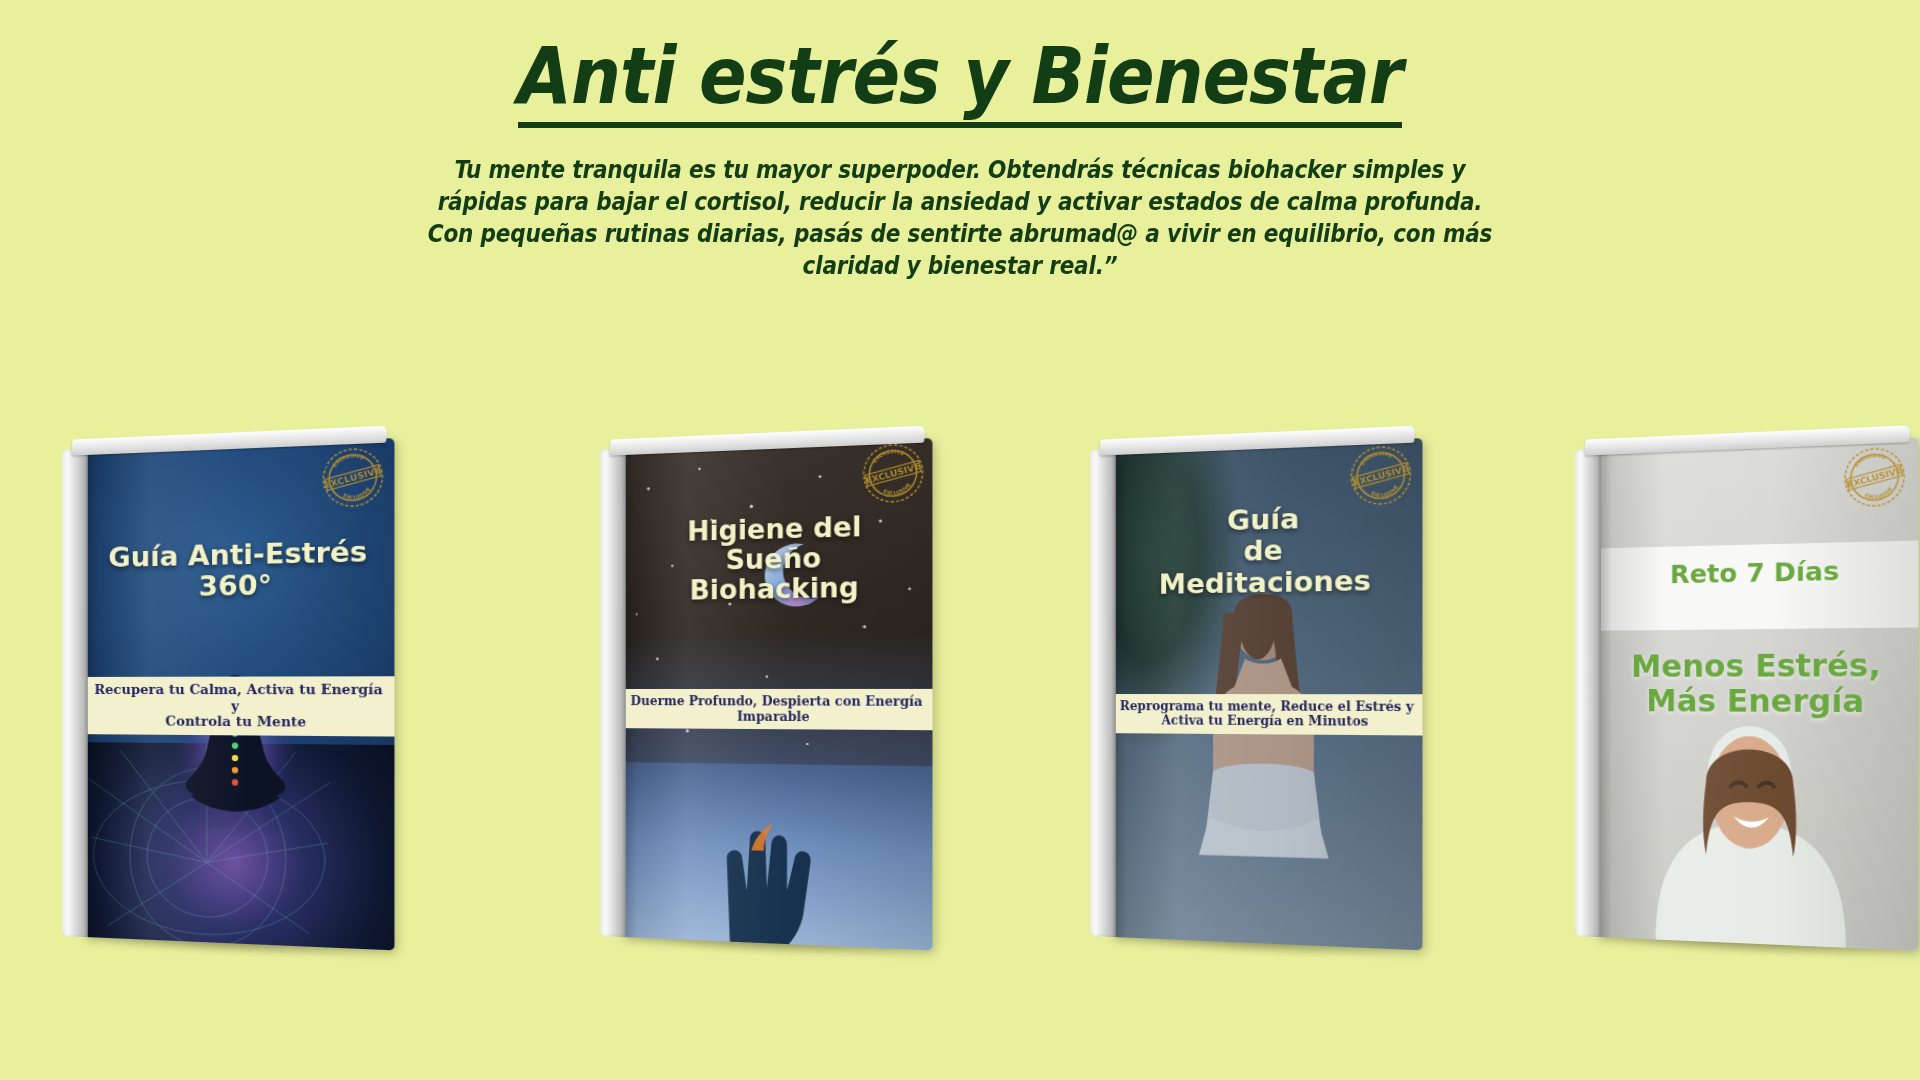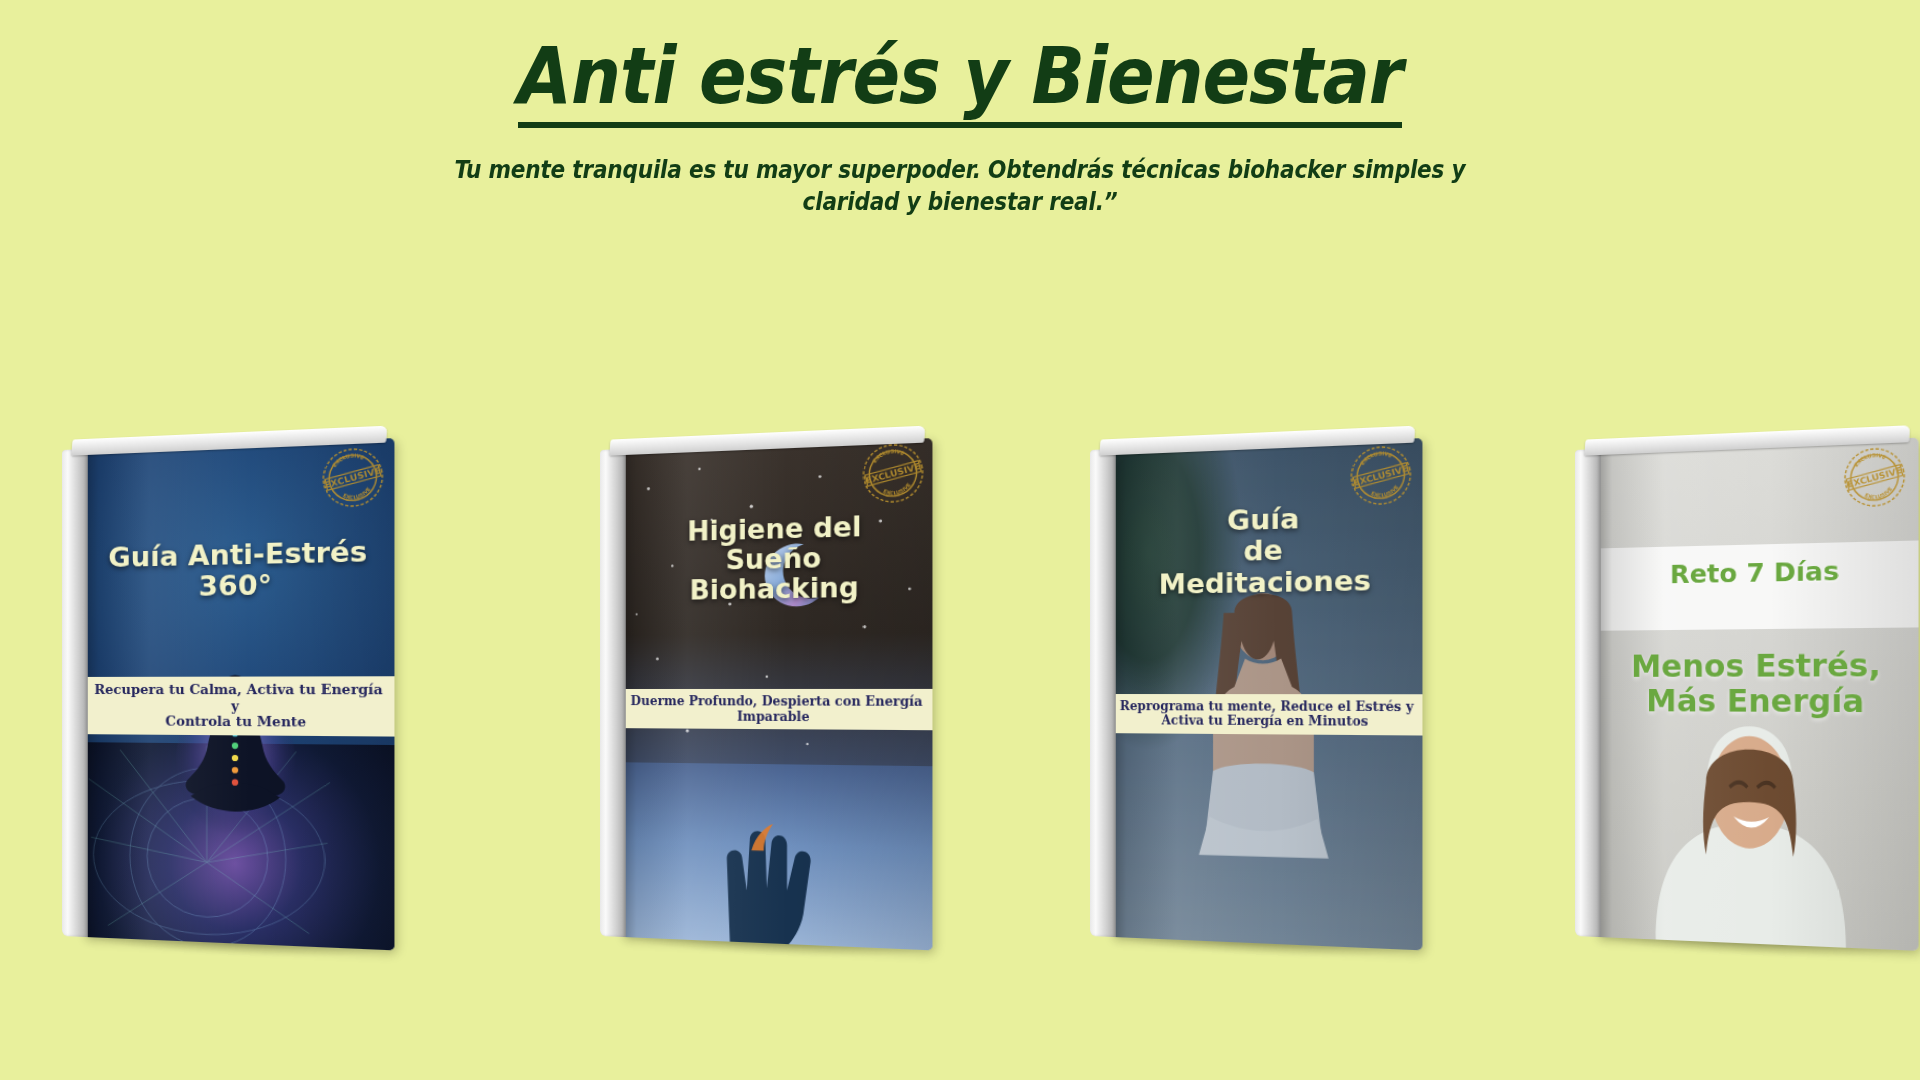--- a/index.html
+++ b/index.html
@@ -145,20 +145,22 @@
 </style>
 </head>
 <body>
 
 <div class="page">
 
   <div class="header">
     <h1 class="title"><span class="u">Anti estrés y Bienestar</span></h1>
     <div class="subtitle">
       <div>Tu mente tranquila es tu mayor superpoder. Obtendrás técnicas biohacker simples y</div>
+      <div>rápidas para bajar el cortisol, reducir la ansiedad y activar estados de calma profunda.</div>
+      <div>Con pequeñas rutinas diarias, pasás de sentirte abrumad@ a vivir en equilibrio, con más</div>
       <div>claridad y bienestar real.”</div>
     </div>
   </div>
 
   <div class="books">
 
     <div class="book-slot" style="left:62px;width:320px;height:500px;">
       <div class="book tilt">
         <div class="shadow"></div>
         <div class="topedge"></div>

